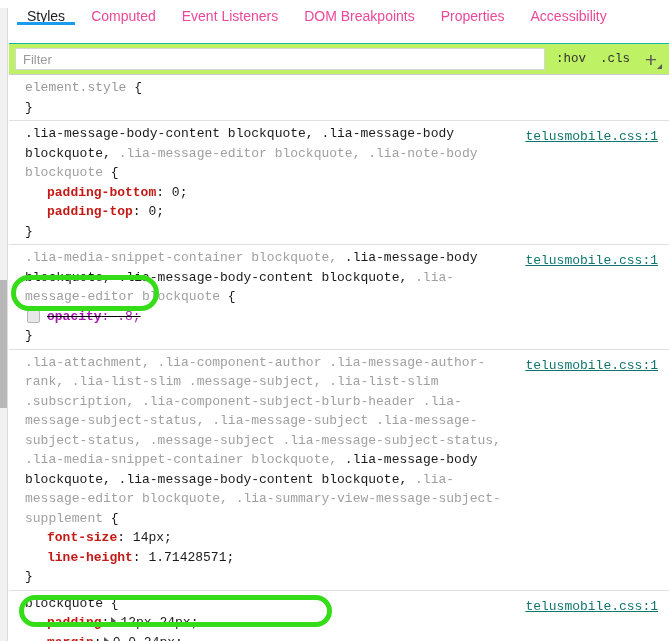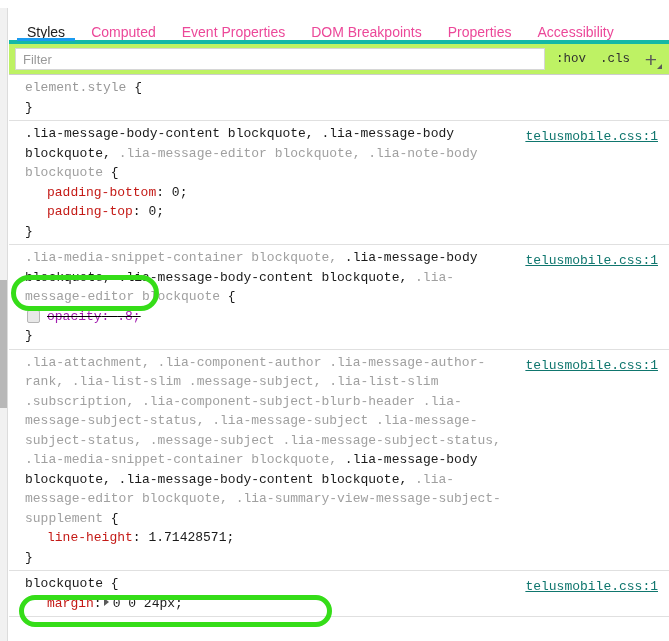--- a/index.html
+++ b/index.html
@@ -31,23 +31,23 @@
     width: 7px; height: 128px;
     background: #b8b8b8;
   }
 
   
   .tabbar {
     position: absolute;
     left: 9px; top: 8px;
     width: 660px; height: 36px;
     background: #ffffff;
-    border-bottom: 4px solid #14b8a6;
+    border-bottom: 1px solid #14b8a6;
     display: flex;
-    align-items: flex-end;
+    align-items: flex-start;
     padding-left: 5px;
   }
   .tab {
     display: flex;
     align-items: center;
     padding: 0 13px;
     font-size: 14px;
     color: #ec4899;
     position: relative;
     white-space: nowrap;
@@ -140,21 +140,21 @@
     color: #0f766e;
     text-decoration: underline;
     font-size: 13px;
     cursor: pointer;
     white-space: nowrap;
   }
   .sel        { color: #1a1a1a; }
   .sel.dim    { color: #a0a0a0; }
   .brace      { color: #1a1a1a; }
   .decl       { padding-left: 22px; white-space: nowrap; }
-  .prop       { color: #c41a16; }
+  .prop       { color: #c41a16; font-weight: bold; }
   .val        { color: #1a1a1a; }
   .punct      { color: #1a1a1a; }
   .tri {
     display: inline-block;
     width: 0; height: 0;
     border-top: 4px solid transparent;
     border-bottom: 4px solid transparent;
     border-left: 5px solid #5a5a5a;
     margin: 0 4px 0 2px;
     vertical-align: 1px;
@@ -193,21 +193,21 @@
   </div>
 
   <div class="tabbar">
     <div class="tab active">
         <span>Styles</span>
       </div>
     <div class="tab">
         <span>Computed</span>
       </div>
     <div class="tab">
-        <span>Event Properties</span>
+        <span>Event Listeners</span>
       </div>
     <div class="tab">
         <span>DOM Breakpoints</span>
       </div>
     <div class="tab">
         <span>Properties</span>
       </div>
     <div class="tab">
         <span>Accessibility</span>
       </div>
@@ -238,27 +238,29 @@
     </div>
 
     <div class="rule">
       <div class="sel-line"><span class="sel dim">.lia-media-snippet-container blockquote,</span><span class="sel"> .lia-message-body blockquote, .lia-message-body-content blockquote,</span><span class="sel dim"> .lia-message-editor blockquote</span><span class="brace"> {</span><span class="origin">telusmobile.css:1</span></div>
       <div class="decl disabled-row disabled"><span class="cbox"></span><span class="prop">opacity</span><span class="punct">: </span><span class="val">.8</span><span class="punct">;</span></div>
       <div class="brace">}</div>
     </div>
 
     <div class="rule">
       <div class="sel-line"><span class="sel dim">.lia-attachment, .lia-component-author .lia-message-author-rank,</span><span class="sel dim"> .lia-list-slim .message-subject, .lia-list-slim .subscription, .lia-component-subject-blurb-header .lia-message-subject-status, .lia-message-subject .lia-message-subject-status, .message-subject .lia-message-subject-status, .lia-media-snippet-container blockquote,</span><span class="sel"> .lia-message-body blockquote, .lia-message-body-content blockquote,</span><span class="sel dim"> .lia-message-editor blockquote, .lia-summary-view-message-subject-supplement</span><span class="brace"> {</span><span class="origin">telusmobile.css:1</span></div>
+      <div class="decl"><span class="prop">font-size</span><span class="punct">: </span><span class="val">14px</span><span class="punct">;</span></div>
       <div class="decl"><span class="prop">line-height</span><span class="punct">: </span><span class="val">1.71428571</span><span class="punct">;</span></div>
       <div class="brace">}</div>
     </div>
 
     <div class="rule">
       <div class="sel-line"><span class="sel">blockquote</span><span class="brace"> {</span><span class="origin">telusmobile.css:1</span></div>
 
+      <div class="decl"><span class="prop">padding</span><span class="punct">:</span><span class="tri"></span><span class="val">12px 24px</span><span class="punct">;</span></div>
 
       <div class="decl"><span class="prop">margin</span><span class="punct">:</span><span class="tri"></span><span class="val">0 0 24px</span><span class="punct">;</span></div>
 
     </div>
 
   </div>
 
   <div class="annot" id="annot-opacity"></div>
   <div class="annot" id="annot-border"></div>
 

